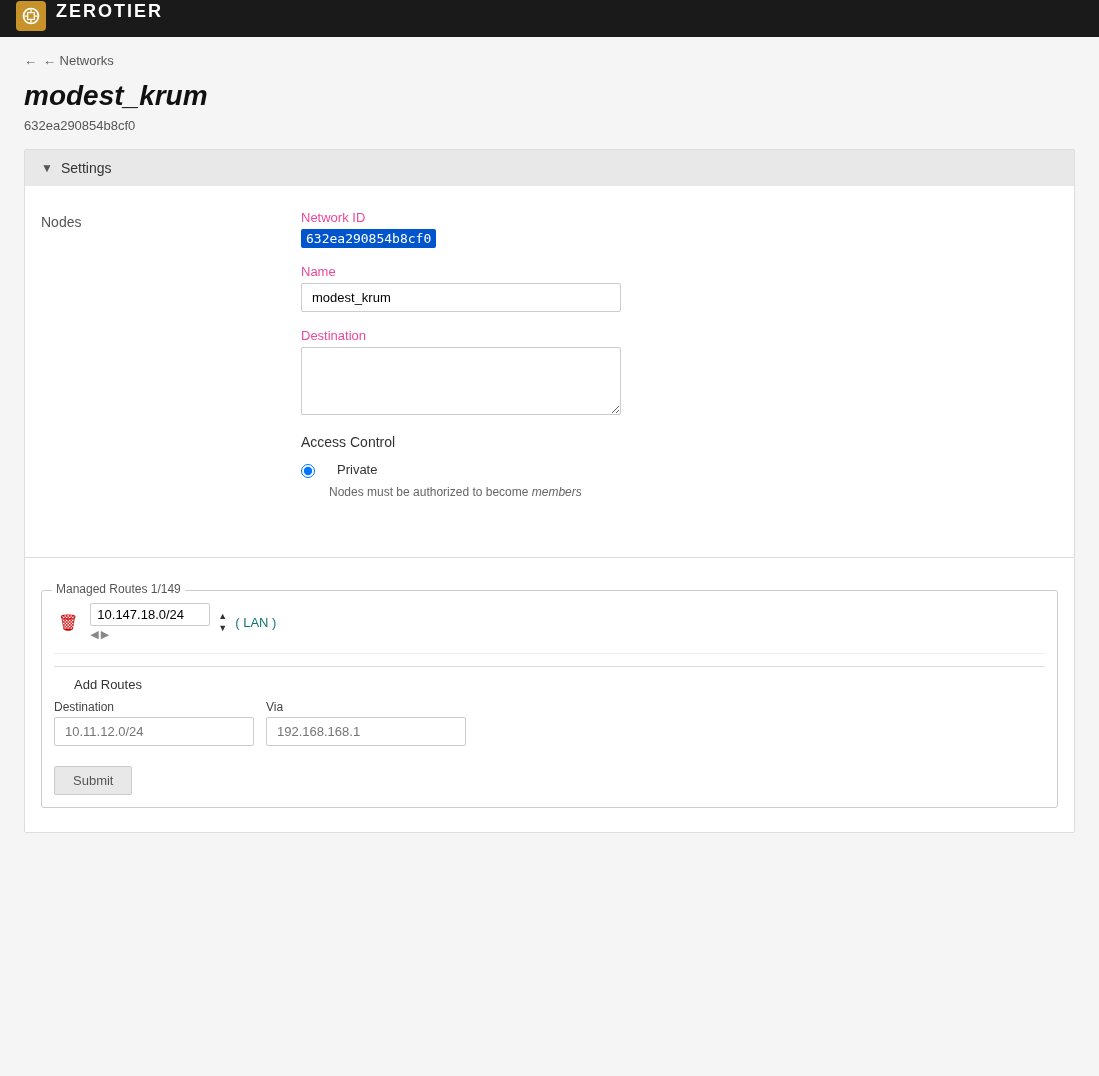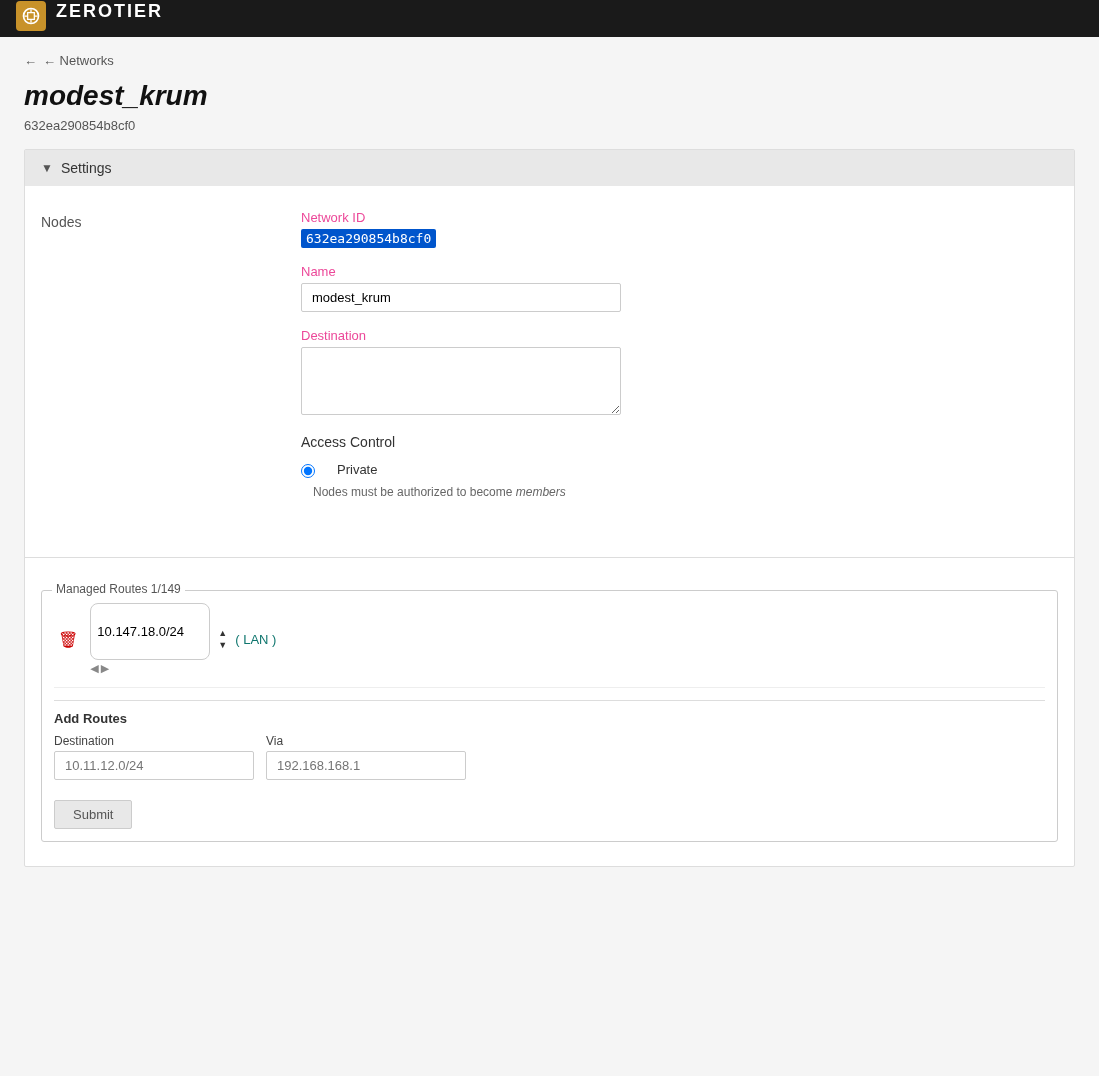--- a/index.html
+++ b/index.html
@@ -177,21 +177,21 @@
 
     .radio-input {
       width: 14px;
       height: 14px;
       cursor: pointer;
     }
 
     .radio-desc {
       font-size: 12px;
       color: #666;
-      margin-left: 12px;
+      margin-left: 28px;
       max-width: 370px;
       line-height: 1.5;
     }
 
     .radio-desc em {
       font-style: italic;
     }
 
     
     .section-divider {
@@ -241,36 +241,37 @@
       background: none;
       border: none;
       cursor: pointer;
       color: #c00;
       font-size: 16px;
       padding: 2px 4px;
     }
 
     .route-ip-input {
       border: 1px solid #ccc;
-      border-radius: 8px;
-      padding: 20px 6px;
+      border-radius: 2px;
+      padding: 3px 6px;
       font-size: 13px;
       width: 120px;
     }
 
     .lan-label {
       font-size: 13px;
       color: #0f766e;
     }
 
     .add-routes-title {
       font-size: 13px;
-      font-weight: 700;
+      font-weight: 400;
       margin-bottom: 8px;
       color: #333;
+      margin-left: 20px;
     }
 
     .add-routes-row {
       display: flex;
       gap: 12px;
       align-items: flex-start;
       margin-bottom: 10px;
     }
 
     .add-field {

